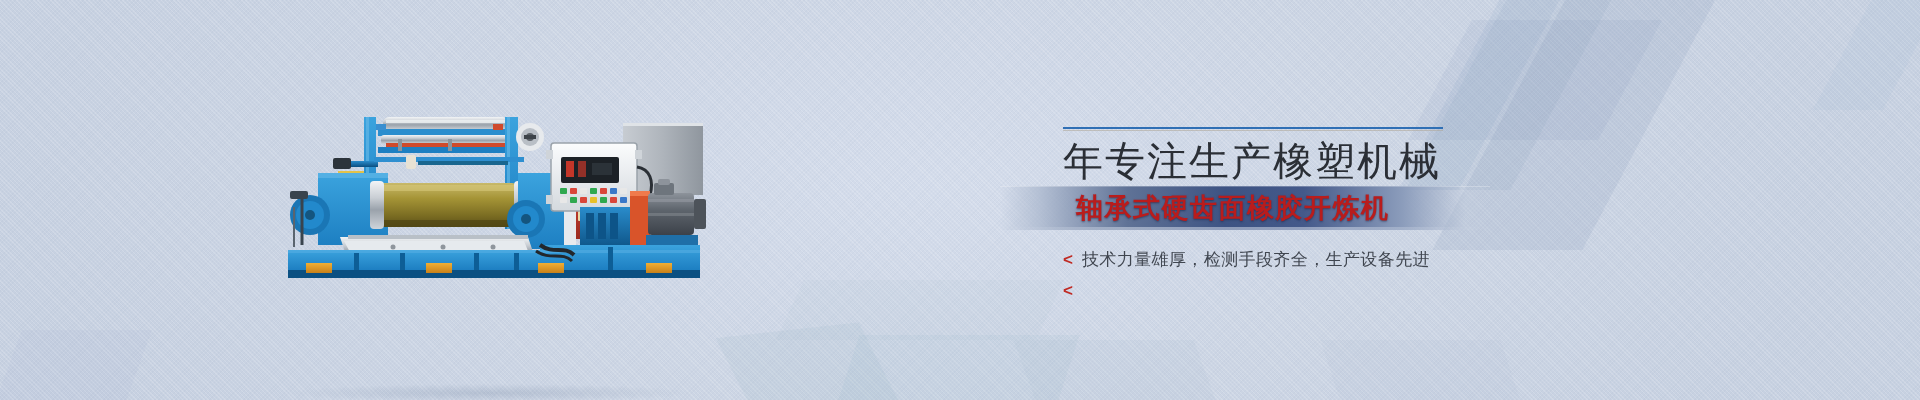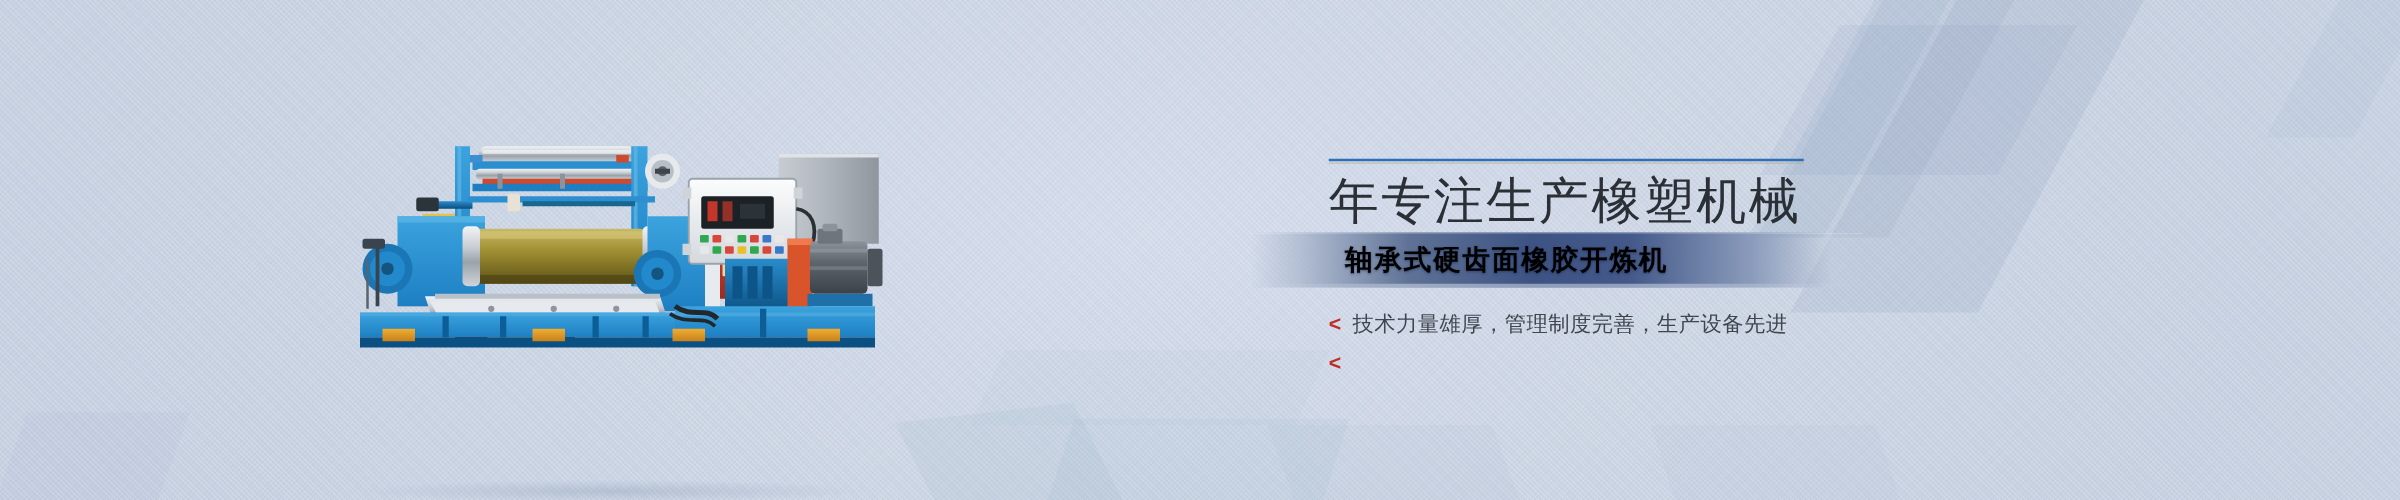--- a/index.html
+++ b/index.html
@@ -182,23 +182,23 @@
       rgba(255,255,255,0) 0%,
       rgba(210,218,232,.55) 25%,
       rgba(210,218,232,.55) 70%,
       rgba(255,255,255,0) 100%);
   }
   .subtitle-text {
     position: absolute;
     left: 1076px;
     top: 190px;
     width: 420px;
-    font-size: 22px;
+    font-size: 27px;
     font-weight: bold;
-    color: #000000;
+    color: #b91c1c;
     letter-spacing: 1.5px;
     line-height: 36px;
     text-shadow: 0 1px 2px rgba(20,35,70,.55);
     white-space: nowrap;
   }
 
   .bullets {
     position: absolute;
     left: 1063px;
     top: 249px;
@@ -441,20 +441,20 @@
   <div class="rule-under"></div>
 
   <div class="headline">年专注生产橡塑机械</div>
 
   <div class="subtitle-bar"></div>
   <div class="subtitle-text">轴承式硬齿面橡胶开炼机</div>
 
   <div class="bullets">
     <div class="bullet-row">
       <span class="bullet-mark">&lt;</span>
-      <span class="bullet-text">技术力量雄厚，管理制度完善，生产设备先进</span>
+      <span class="bullet-text">技术力量雄厚，检测手段齐全，生产设备先进</span>
     </div>
     <div class="bullet-row">
       <span class="bullet-mark">&lt;</span>
     </div>
   </div>
 
 </div>
 
 </body></html>

